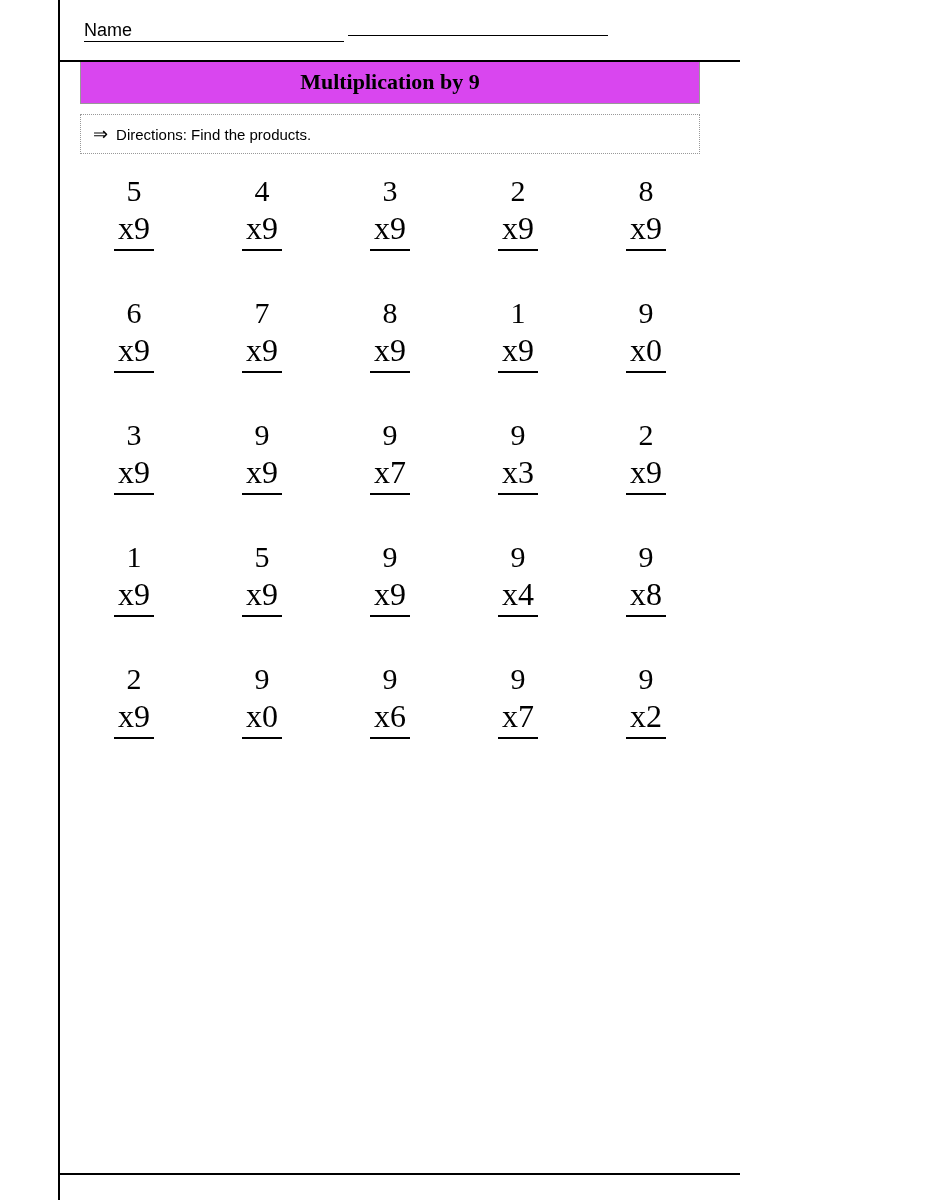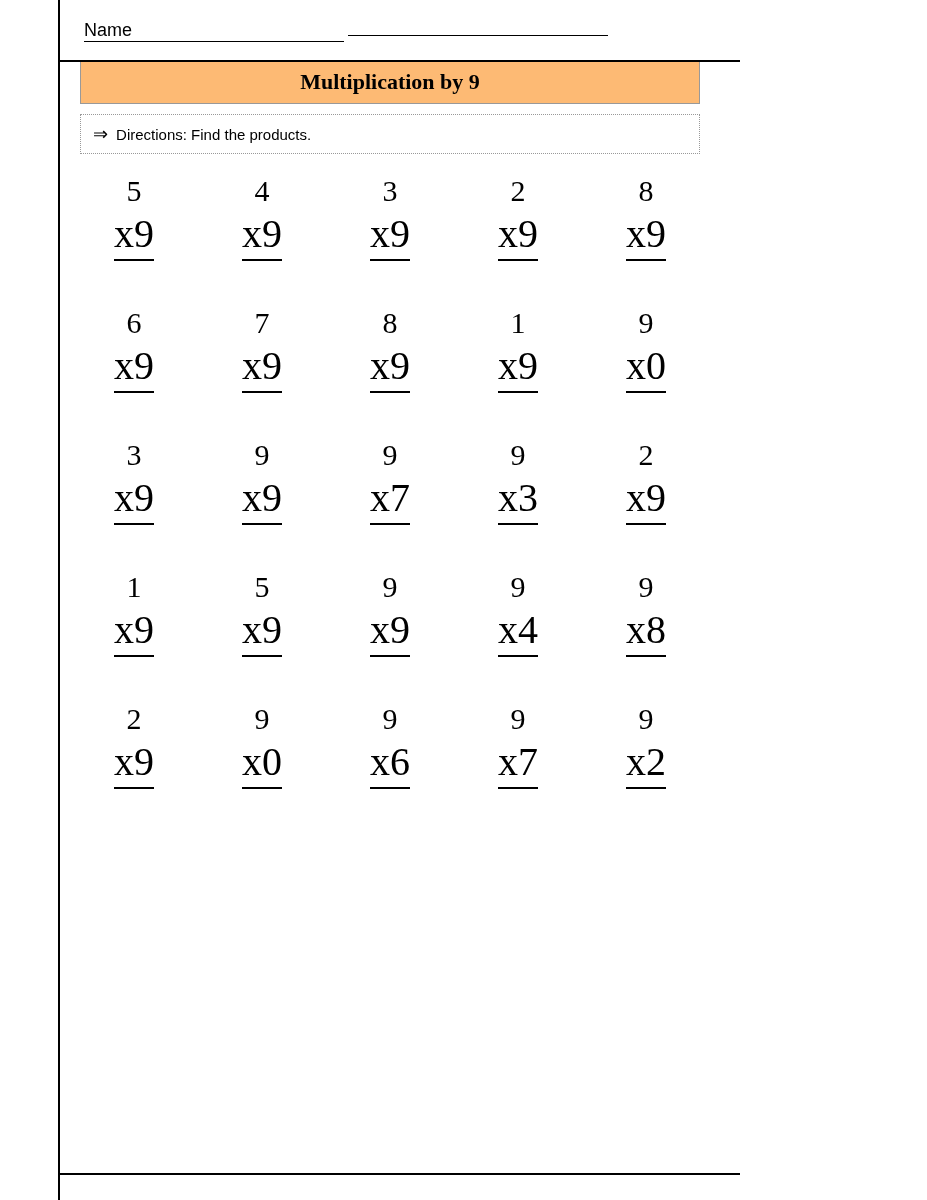--- a/index.html
+++ b/index.html
@@ -58,21 +58,21 @@
     }
 
     .name-line span {
       display: inline-block;
       width: 260px;
       border-bottom: 1.5px solid #000;
       margin-left: 4px;
     }
 
     .title-box {
-      background: #fdba74;
+      background: #d946ef;
       border: 1.5px solid #999;
       text-align: center;
       padding: 8px 0;
       font-size: 22px;
       font-weight: bold;
       margin: 0 10px 10px 10px;
     }
 
     .directions-box {
       border: 1.5px dotted #999;
@@ -99,21 +99,21 @@
       padding-bottom: 10px;
     }
 
     .problem-top {
       font-size: 30px;
       font-family: 'Comic Sans MS', 'Chalkboard SE', cursive;
       margin-bottom: 2px;
     }
 
     .problem-bottom {
-      font-size: 40px;
+      font-size: 32px;
       font-family: 'Comic Sans MS', 'Chalkboard SE', cursive;
       border-bottom: 2px solid #000;
       padding-bottom: 2px;
       min-width: 40px;
       text-align: center;
     }
 
     .section {
       margin-bottom: 35px;
     }

